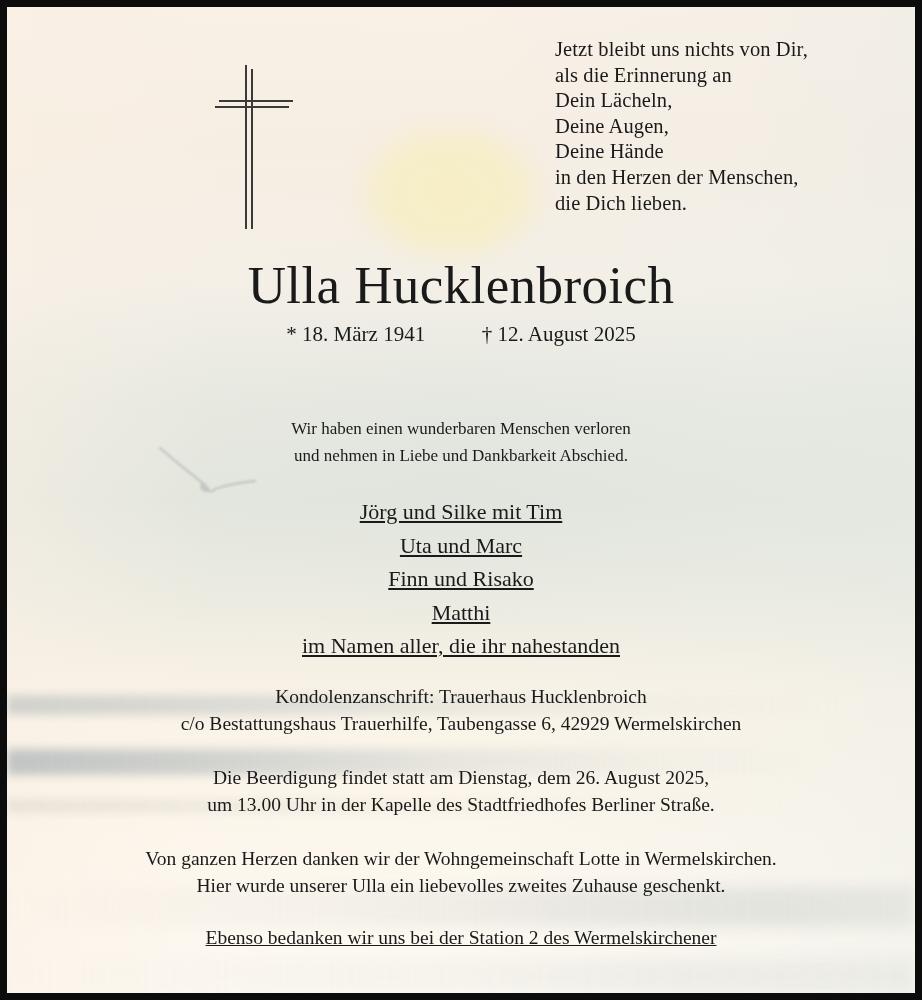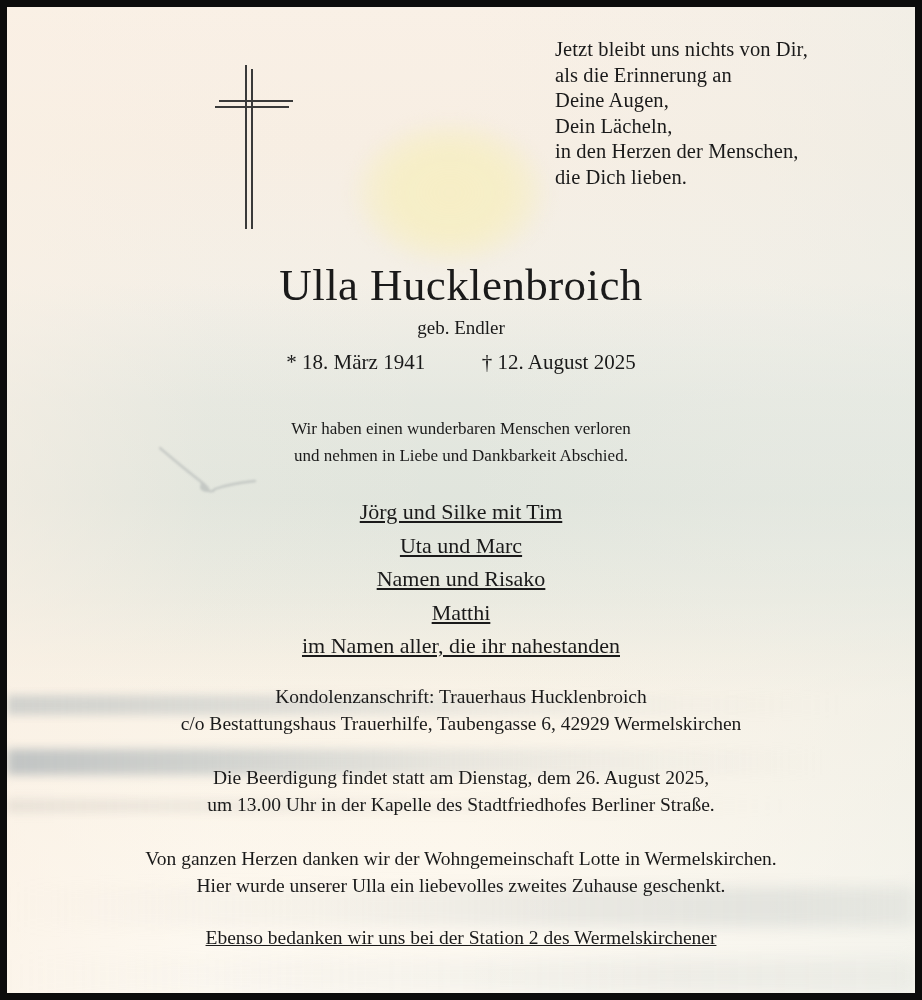--- a/index.html
+++ b/index.html
@@ -184,21 +184,21 @@
   }
   .poem div { white-space: nowrap; }
 
   .name-block {
     position: absolute;
     left: 0; right: 0;
     top: 252px;
     text-align: center;
   }
   .deceased-name {
-    font-size: 45px;
+    font-size: 53px;
     line-height: 52px;
     font-weight: 400;
     letter-spacing: 0.4px;
   }
   .maiden-name {
     margin-top: 5px;
     font-size: 19px;
     line-height: 23px;
   }
   .dates {
@@ -290,45 +290,45 @@
     <path d="M3 3 C 16 14, 30 26, 42 35 C 46 38, 49 41, 50 45
              C 52 47, 56 47, 58 44 C 66 41, 80 38, 98 36" fill="none" stroke="#9aa0a2" stroke-width="2.4" stroke-linecap="round"></path>
     <path d="M44 36 C 48 38, 52 41, 53 46 C 50 48, 45 47, 43 43 Z" fill="#9aa0a2"></path>
   </svg>
 
   <div class="content">
 
     <div class="poem">
       <div>Jetzt bleibt uns nichts von Dir,</div>
       <div>als die Erinnerung an</div>
+      <div>Dein Lächeln,</div>
       <div>Deine Augen,</div>
-      <div>Dein Lächeln,</div>
+      <div>Deine Hände</div>
       <div>in den Herzen der Menschen,</div>
       <div>die Dich lieben.</div>
     </div>
 
     <div class="name-block">
       <div class="deceased-name">Ulla Hucklenbroich</div>
-      <div class="maiden-name">geb. Endler</div>
       <div class="dates">
         <span>* 18. März 1941</span>
         <span class="gap"></span>
         <span>† 12. August 2025</span>
       </div>
     </div>
 
     <div class="farewell">
       <div>Wir haben einen wunderbaren Menschen verloren</div>
       <div>und nehmen in Liebe und Dankbarkeit Abschied.</div>
     </div>
 
     <div class="family">
       <div>Jörg und Silke mit Tim</div>
       <div>Uta und Marc</div>
-      <div>Namen und Risako</div>
+      <div>Finn und Risako</div>
       <div>Matthi</div>
       <div>im Namen aller, die ihr nahestanden</div>
     </div>
 
     <div class="address">
       <div>Kondolenzanschrift: Trauerhaus Hucklenbroich</div>
       <div>c/o Bestattungshaus Trauerhilfe, Taubengasse 6, 42929 Wermelskirchen</div>
     </div>
 
     <div class="funeral">

